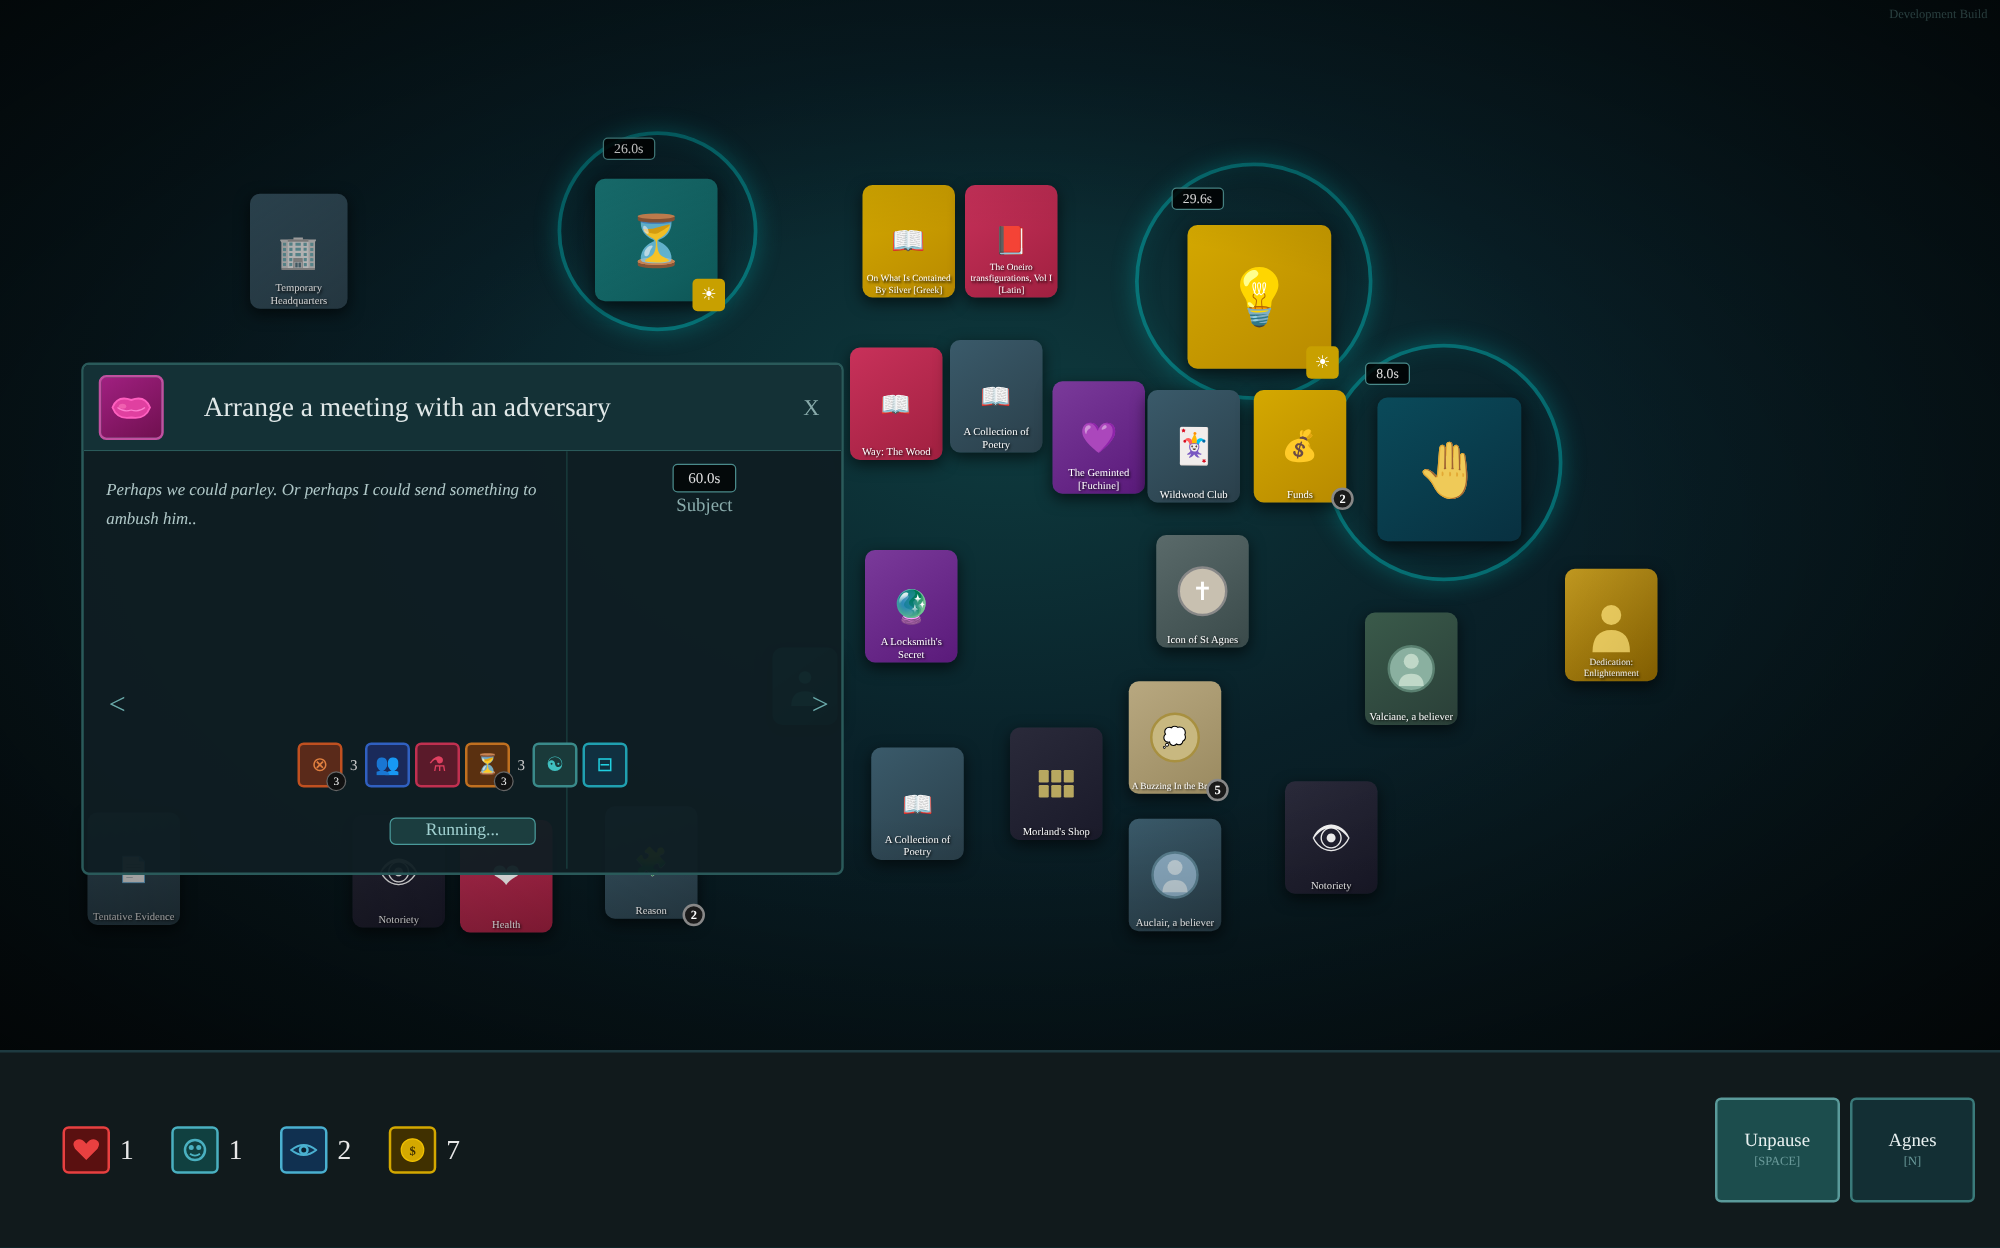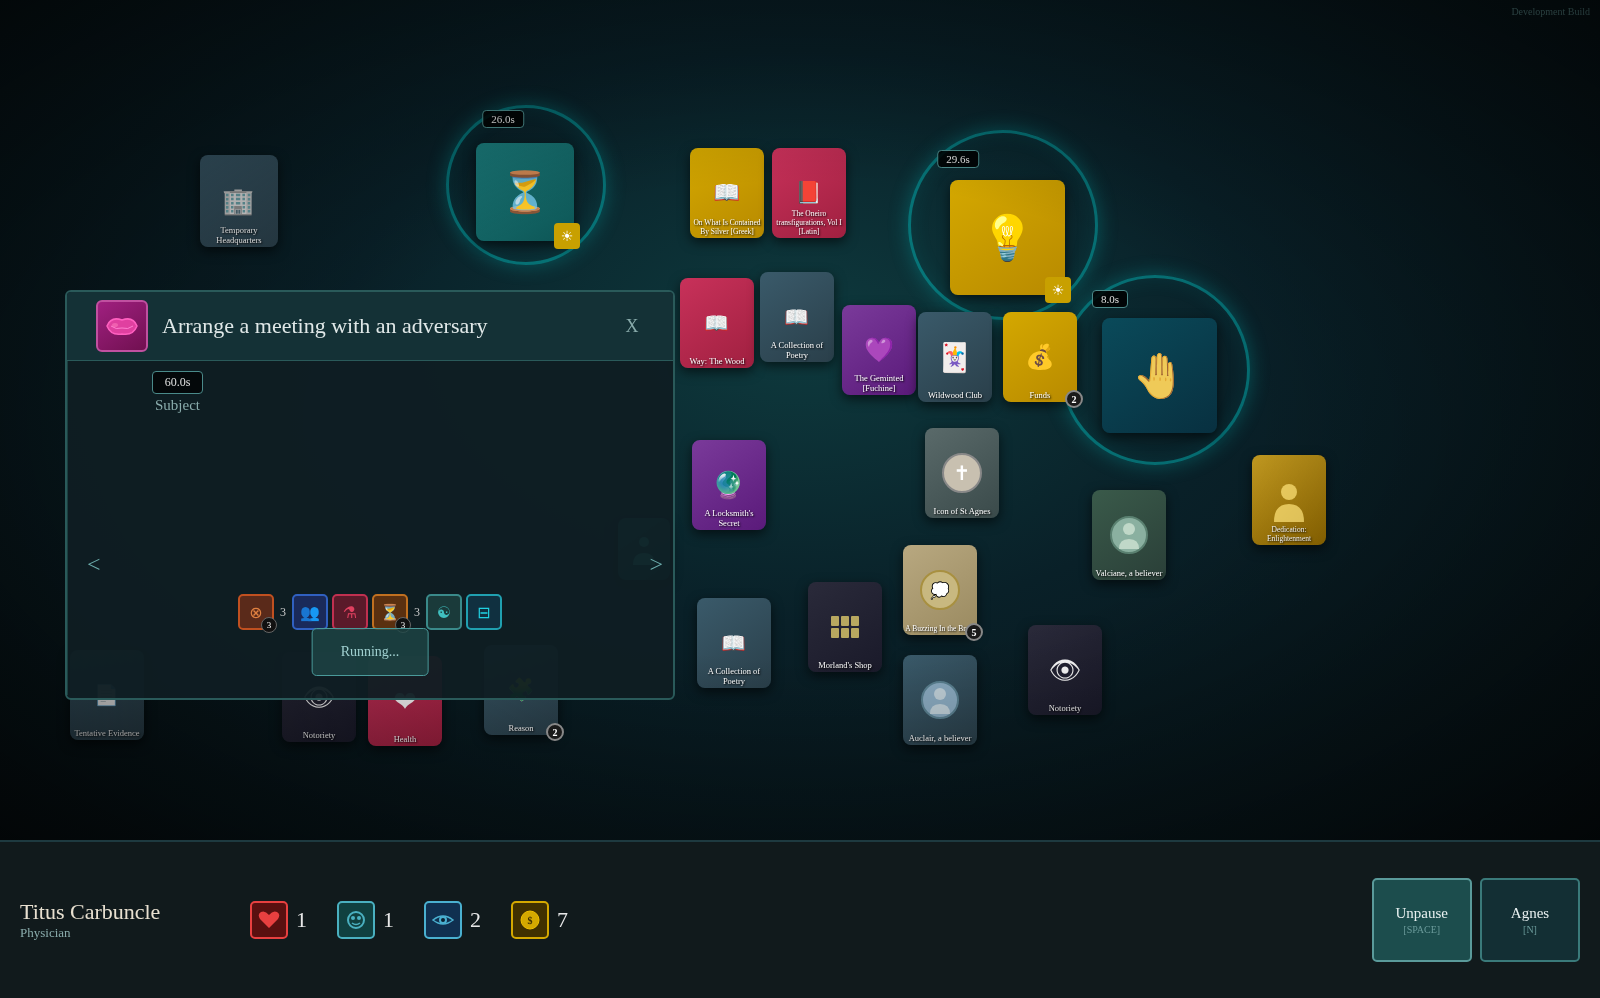--- a/index.html
+++ b/index.html
@@ -147,23 +147,24 @@
       background: rgba(15, 30, 35, 0.95);
       border: 2px solid #2a5a5a;
       border-radius: 6px;
       z-index: 100;
     }
 
     #dialog-header {
       display: flex;
       align-items: center;
       background: rgba(20, 50, 55, 0.98);
-      padding: 8px 29px;
+      padding: 8px 12px;
       border-bottom: 1px solid #2a5a5a;
       border-radius: 4px 4px 0 0;
+      gap: 18px;
     }
 
     #dialog-icon {
       width: 52px;
       height: 52px;
       border-radius: 6px;
       background: linear-gradient(145deg, #a02080, #701050);
       border: 2px solid #c050a0;
       display: flex;
       align-items: center;
@@ -309,21 +310,21 @@
     }
 
     #running-btn {
       position: absolute;
       bottom: 22px;
       left: 50%;
       transform: translateX(-50%);
       background: rgba(30,70,70,0.8);
       border: 1px solid #4a9a9a;
       border-radius: 5px;
-      padding: 15px 28px;
+      padding: 2px 28px;
       color: #a0d0d0;
       font-size: 14px;
       cursor: pointer;
       white-space: nowrap;
     }
 
     
     #player-info {
       min-width: 200px;
     }
@@ -630,20 +631,21 @@
           <path d="M4 14 Q8 4 19 8 Q30 4 34 14 Q30 24 19 22 Q8 24 4 14Z" fill="#e040a0" stroke="#ff60c0" stroke-width="1.5"></path>
           <path d="M8 14 Q13 18 19 16 Q25 18 30 14" stroke="#ff80d0" stroke-width="1" fill="none"></path>
           <ellipse cx="12" cy="13" rx="3" ry="2" fill="#ff80c0" opacity="0.5"></ellipse>
         </svg>
       </div>
       <div id="dialog-title">Arrange a meeting with an adversary</div>
       <div id="dialog-close">X</div>
     </div>
 
     <div id="dialog-body">
+      <div id="dialog-description">Perhaps we could parley. Or perhaps I could send something to ambush him..</div>
 
       <div id="dialog-slots">
         <div class="slot-timer">60.0s</div>
         <div class="slot-label">Subject</div>
 
       </div>
     </div>
 
     <div id="nav-left">&lt;</div>
     <div id="nav-right">&gt;</div>
@@ -672,24 +674,20 @@
         <span style="font-size:16px;color:#20d0e0;">⊟</span>
       </div>
     </div>
 
     <div id="running-btn">Running...</div>
   </div>
 
 </div>
 
 <div id="status-bar">
-  <div id="player-info">
-    <div id="player-name">Titus Carbuncle</div>
-    <div id="player-class">Physician</div>
-  </div>
 
   <div class="stat-group">
     <div class="stat-icon" style="background:#5a1010;border:2px solid #e84040;">
       <svg width="22" height="20" viewBox="0 0 22 20">
         <path d="M11 18 L2 9 Q-1 4 3 2 Q7 0 11 5 Q15 0 19 2 Q23 4 20 9 Z" fill="#e84040"></path>
       </svg>
     </div>
     <div class="stat-number">1</div>
   </div>
 

